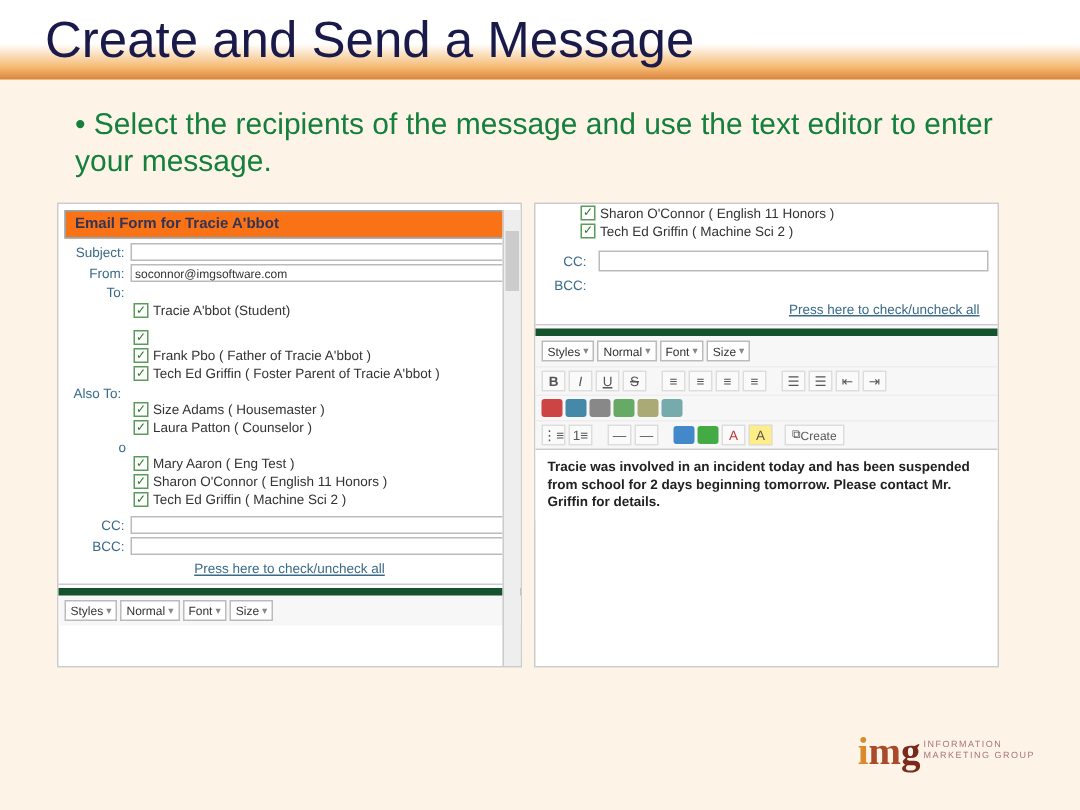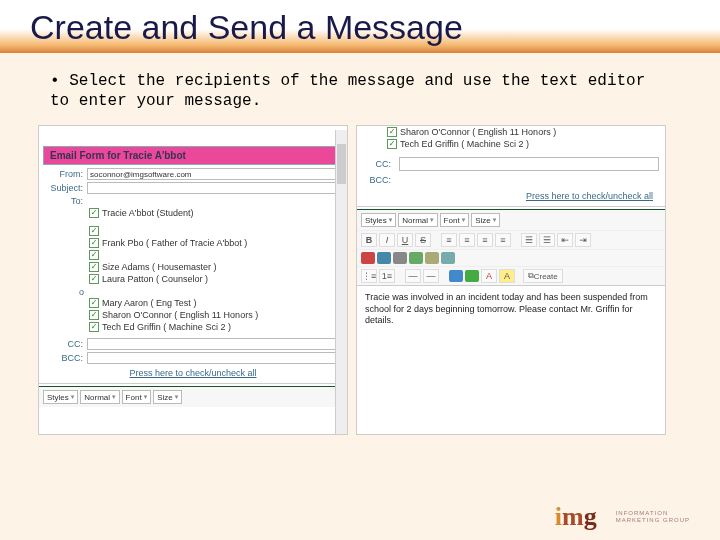--- a/index.html
+++ b/index.html
@@ -1,41 +1,41 @@
 <!DOCTYPE html>
 <html><head>
 <meta charset="utf-8">
 <style>
   * { box-sizing: border-box; margin: 0; padding: 0; }
   body { width: 720px; height: 540px; background: #fdf3e7; font-family: Arial, sans-serif; position: relative; overflow: hidden; }
   .title-band { background: linear-gradient(#fff 0%, #fff 55%, #f5b971 85%, #d9843a 100%); padding: 8px 30px 6px; }
   .title { font-size: 34px; color: #1a1a4a; font-weight: 400; }
-  .bullet-row { padding: 18px 50px 10px; font-size: 16px; color: #000000; line-height: 1.25; font-family: Liberation Mono, monospace; }
+  .bullet-row { padding: 18px 50px 10px; font-size: 20px; color: #15803d; line-height: 1.25; }
   .bullet-row::before { content: "• "; }
   .shots { display: flex; gap: 8px; padding: 4px 38px 0; }
   .panel { background: #fff; border: 1px solid #ccc; font-size: 9px; color: #333; position: relative; }
   .panel-left { width: 310px; height: 310px; }
   .panel-right { width: 310px; height: 310px; }
-  .email-header { background: #ec4899; border: 1px solid #88aabb; padding: 3px 6px; font-weight: bold; color: #335; font-size: 10px; margin: 20px 4px 2px; }
+  .email-header { background: #f97316; border: 1px solid #88aabb; padding: 3px 6px; font-weight: bold; color: #335; font-size: 10px; margin: 4px 4px 2px; }
   .field-row { display: flex; padding: 1px 6px; align-items: center; gap: 4px; }
   .field-label { color: #3a6a8a; width: 38px; text-align: right; font-size: 9px; }
   .field-input { flex: 1; border: 1px solid #bbb; height: 12px; background: #fff; font-size: 8px; padding: 0 2px; display:flex; align-items:center; }
   .cb-row { display: flex; align-items: center; gap: 3px; padding: 1px 0 1px 50px; font-size: 9px; color: #333; }
   .cb { width: 10px; height: 10px; border: 1px solid #5a9a5a; display: inline-flex; align-items: center; justify-content: center; color: #2a7a2a; font-size: 8px; line-height: 1; }
   .sub-label { color: #3a6a8a; font-size: 9px; padding: 2px 6px 0 10px; }
   .sub-label-o { color: #3a6a8a; font-size: 9px; padding: 2px 6px 0 40px; }
   .press-link { text-align: center; color: #3a6a8a; text-decoration: underline; font-size: 9px; padding: 3px 16px; }
-  .toolbar { border-top: 1px solid #14532d; display: flex; gap: 2px; padding: 3px 4px; background: #f7f7f7; align-items: center; flex-wrap: wrap; }
+  .toolbar { border-top: 5px solid #14532d; display: flex; gap: 2px; padding: 3px 4px; background: #f7f7f7; align-items: center; flex-wrap: wrap; }
   .tb-sel { border: 1px solid #bbb; background: #fff; font-size: 8px; padding: 1px 3px; display: flex; align-items: center; gap: 2px; height: 14px; }
   .tb-arrow { color: #888; font-size: 7px; }
   .tb-btn { width: 16px; height: 14px; border: 1px solid #ddd; background: #fafafa; display: inline-flex; align-items: center; justify-content: center; font-size: 9px; color: #555; }
   .editor-row { display: flex; gap: 2px; padding: 2px 4px; background: #f7f7f7; border-top: 1px solid #eee; flex-wrap: wrap; align-items: center; }
-  .editor-body { padding: 6px 8px; font-size: 9px; line-height: 1.3; color: #222; background:#fff; border-top:1px solid #ccc; }
+  .editor-body { padding: 6px 8px; font-size: 9px; line-height: 1.3; color: #222; background:#fff; border-top:1px solid #ccc;font-weight:bold; }
   .hr { border-top: 1px solid #ccc; margin: 2px 0; }
-  .footer-logo { position: absolute; right: 30px; bottom: 8px; display: flex; align-items: center; gap: 19px; }
+  .footer-logo { position: absolute; right: 30px; bottom: 24px; display: flex; align-items: center; gap: 2px; }
   .footer-i { font-family: Georgia, serif; font-size: 26px; font-weight: bold; }
   .fi-i { color: #d98a2a; }
   .fi-m { color: #a94a2a; }
   .fi-g { color: #7a2a1a; }
   .footer-txt { font-size: 6px; color: #a77; letter-spacing: 1px; line-height: 1.1; }
   .scroll { position:absolute; right:0; top:4px; bottom:0; width:12px; background:#eee; border-left:1px solid #ccc;}
   .scroll-thumb{ background:#ccc; height:40px; margin:14px 1px 0;}
   .cc-input { border:1px solid #bbb; height:14px; margin-left:4px; flex:1; }
   .icon-chip{ width:14px; height:12px; border-radius:2px; display:inline-block;}
 </style>
@@ -46,45 +46,47 @@
   <h1 class="title">Create and Send a Message</h1>
 </div>
 
 <div class="bullet-row">Select the recipients of the message and use the text editor to enter your message.</div>
 
 <div class="shots">
 
   <div class="panel panel-left">
     <div class="email-header">Email Form for Tracie A'bbot</div>
     <div class="field-row">
+      <span class="field-label">Subject:</span>
+      <span class="field-input"></span>
+    </div>
+    <div class="field-row">
       <span class="field-label">From:</span>
       <span class="field-input">soconnor@imgsoftware.com</span>
     </div>
     <div class="field-row">
-      <span class="field-label">Subject:</span>
-      <span class="field-input"></span>
-    </div>
-    <div class="field-row">
       <span class="field-label">To:</span>
     </div>
     <div class="cb-row">
         <span class="cb">✓</span>
         <span>Tracie A'bbot (Student)</span>
       </div>
     <div style="height:6px"></div>
     <div class="cb-row">
         <span class="cb">✓</span>
       </div>
     <div class="cb-row">
         <span class="cb">✓</span>
         <span>Frank Pbo  ( Father of Tracie A'bbot )</span>
       </div>
     <div class="cb-row">
         <span class="cb">✓</span>
-      </div>
+        <span>Tech Ed Griffin  ( Foster Parent of Tracie A'bbot )</span>
+      </div>
+    <div class="sub-label">Also To:</div>
     <div class="cb-row">
         <span class="cb">✓</span>
         <span>Size Adams  ( Housemaster )</span>
       </div>
     <div class="cb-row">
         <span class="cb">✓</span>
         <span>Laura Patton  ( Counselor )</span>
       </div>
     <div class="sub-label-o">o</div>
     <div class="cb-row">

